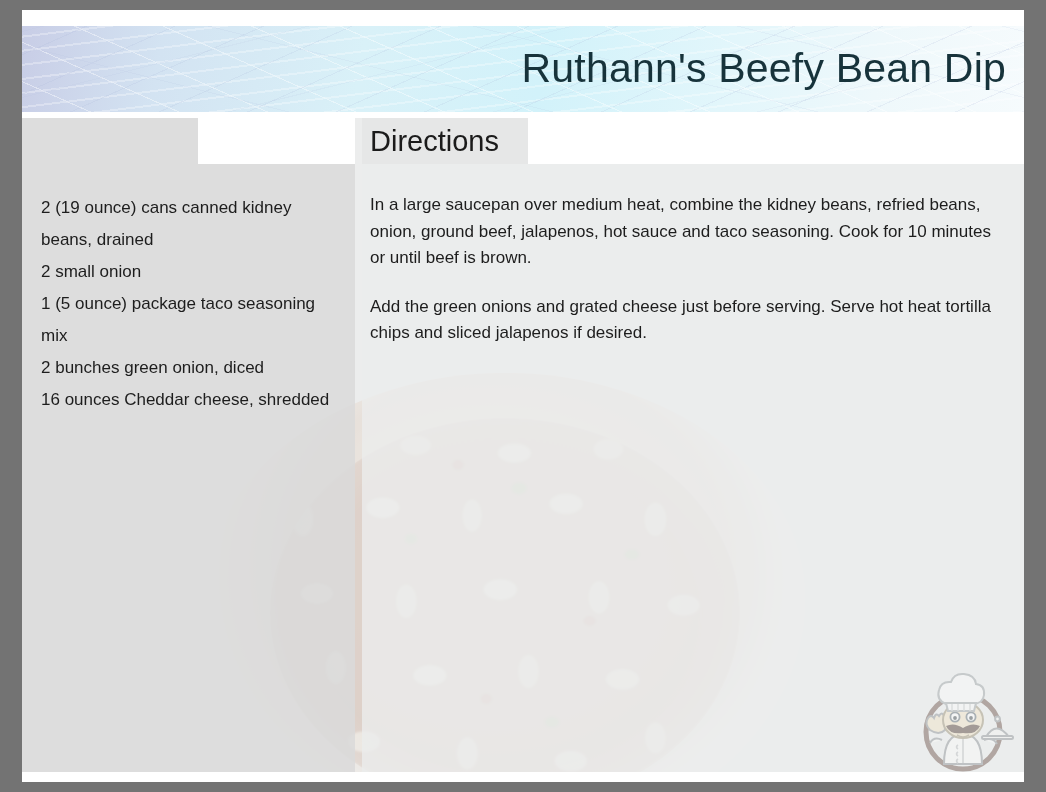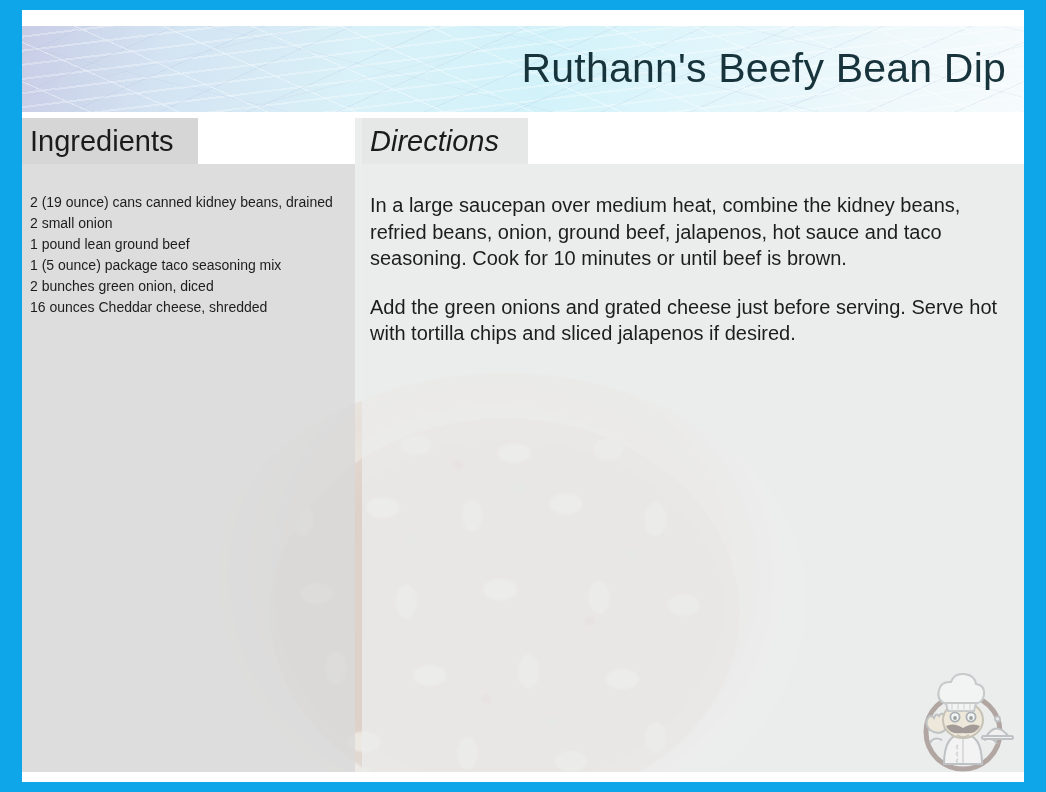--- a/index.html
+++ b/index.html
@@ -10,21 +10,21 @@
     height: 792px;
     overflow: hidden;
     font-family: "Liberation Sans", sans-serif;
   }
 
   
   .slide {
     position: relative;
     width: 1046px;
     height: 792px;
-    background: #0ea5e9;
+    background: #737373;
   }
 
   
   .page {
     position: absolute;
     left: 22px;
     top: 10px;
     width: 1002px;
     height: 772px;
     background: #ffffff;
@@ -165,21 +165,21 @@
   .col-tab {
     position: absolute;
     left: 0;
     top: 0;
     height: 46px;
     background: #dcdcdc;
     display: flex;
     align-items: center;
   }
   .col-left  .col-tab { width: 176px; background: #d6d6d6; }
-  .col-right .col-tab { width: 166px; background: #e6e7e7; font-style: italic; }
+  .col-right .col-tab { width: 166px; background: #e6e7e7; }
   .col-tab-label {
     font-size: 29px;
     color: #1b1b1b;
     padding-left: 8px;
     white-space: nowrap;
   }
   .col-tab-gap {
     position: absolute;
     top: 0;
     height: 46px;
@@ -193,28 +193,29 @@
     left: 0;
     top: 46px;
     right: 0;
     bottom: 0;
     padding: 28px 10px 0 8px;
   }
 
   
   .ing-list { list-style: none; }
   .ing-list li {
-    font-size: 14px;
-    line-height: 21px;
+    font-size: 17px;
+    line-height: 32px;
     color: #1d1d1d;
+    margin-left: 11px;
   }
 
   
   .dir-p {
-    font-size: 20px;
+    font-size: 17px;
     line-height: 26.5px;
     color: #1d1d1d;
     margin-bottom: 22px;
     padding-right: 14px;
   }
 
   
   .chef-logo {
     position: absolute;
     left: 908px;
@@ -237,45 +238,41 @@
     <div class="recipe-title">Ruthann's Beefy Bean Dip</div>
   </div>
 
   <div class="photo-wrap">
     <div class="bowl"></div>
     <div class="beans"></div>
     <div class="photo-fade"></div>
   </div>
 
   <div class="col col-left">
-    <div class="col-tab">
-      <span class="col-tab-label">Ingredients</span>
-    </div>
     <div class="col-tab-gap"></div>
     <div class="col-body">
       <ul class="ing-list">
           <li>2 (19 ounce) cans canned kidney beans, drained</li>
           <li>2 small onion</li>
-          <li>1 pound lean ground beef</li>
           <li>1 (5 ounce) package taco seasoning mix</li>
           <li>2 bunches green onion, diced</li>
           <li>16 ounces Cheddar cheese, shredded</li>
         </ul>
     </div>
   </div>
 
   <div class="col col-right">
     <div class="col-tab">
       <span class="col-tab-label">Directions</span>
     </div>
     <div class="col-tab-gap"></div>
     <div class="col-body">
       <div>
           <p class="dir-p">In a large saucepan over medium heat,  combine the kidney beans, refried beans, onion, ground beef, jalapenos, hot sauce and taco seasoning. Cook for 10 minutes or until beef is brown.</p>
-          <p class="dir-p">Add the green onions and grated cheese just before serving. Serve hot with tortilla chips and sliced jalapenos if desired.</p>
+          <p class="dir-p">Add the green onions and grated cheese just before serving. Serve hot heat tortilla chips and sliced jalapenos if desired.</p>
         </div>
     </div>
   </div>
 
   <div class="chef-logo">
     <svg viewBox="0 0 110 130" width="110" height="130" aria-hidden="true">
       <g fill="none" stroke="#6b5248" stroke-width="5">
         <circle cx="55" cy="88" r="37"></circle>
       </g>
 

